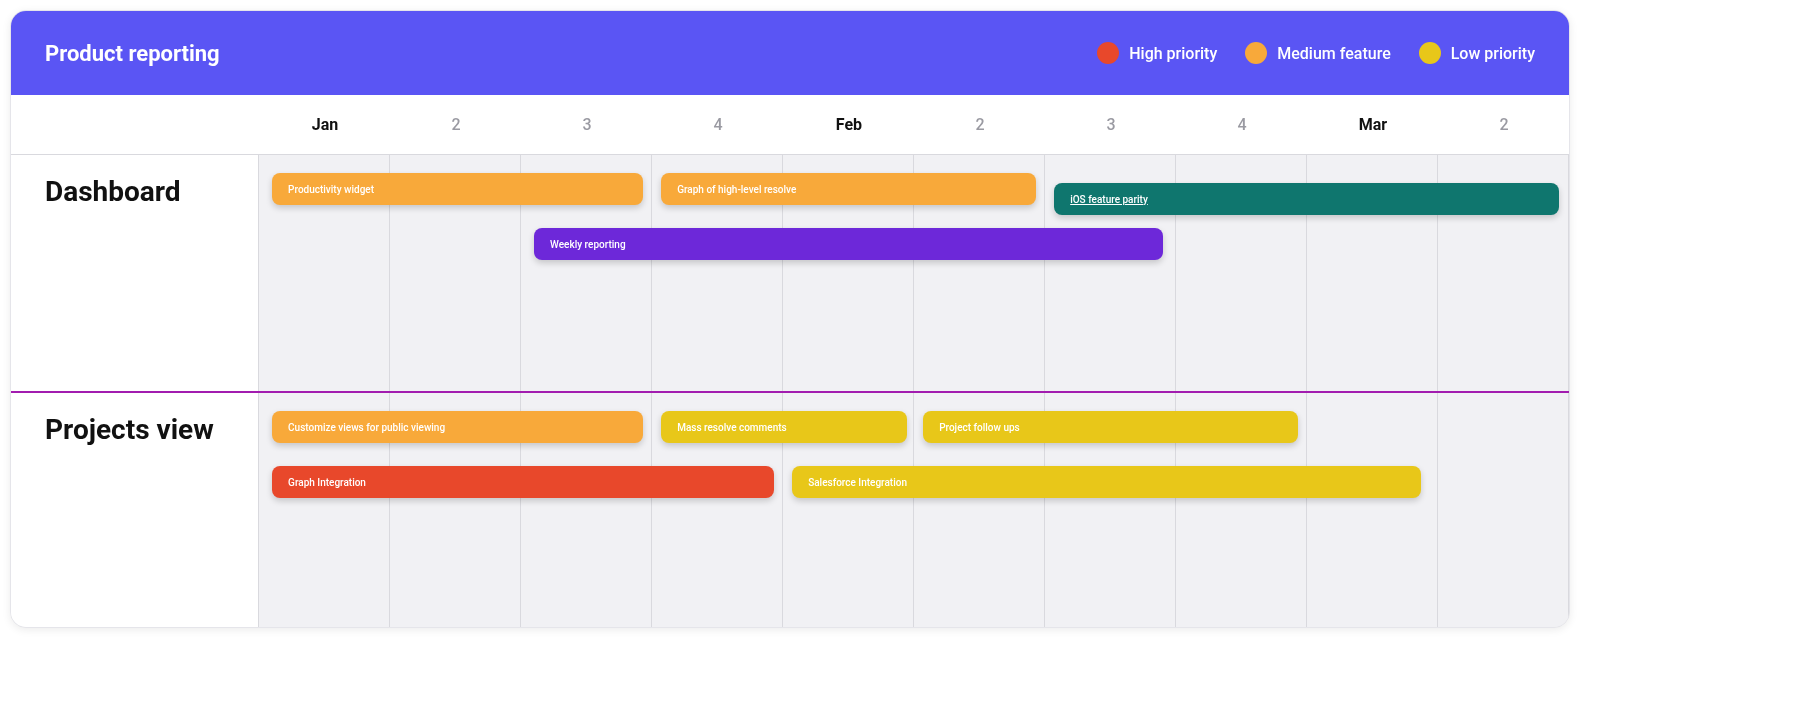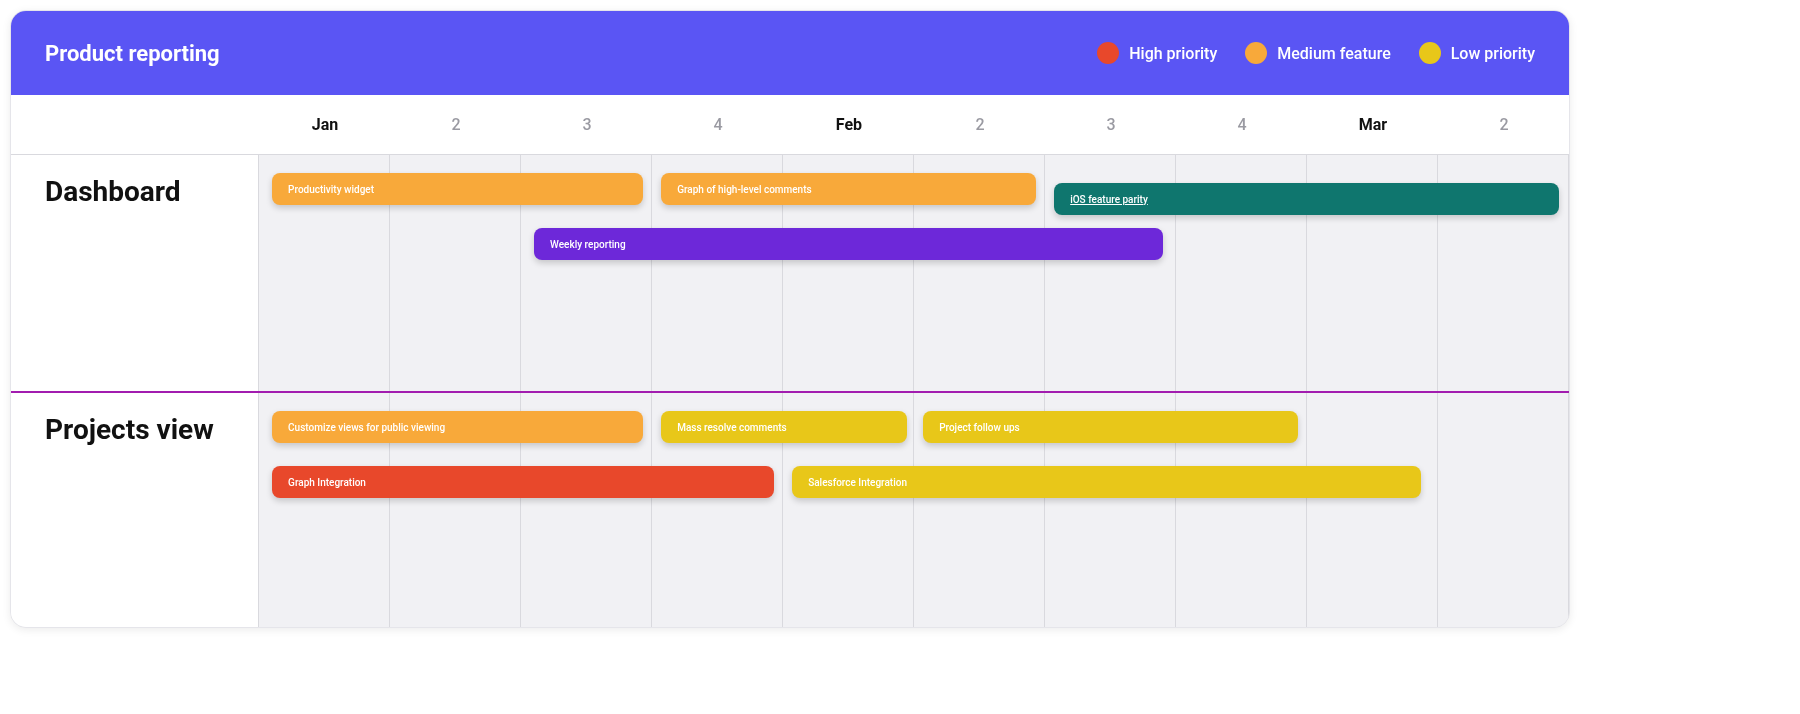--- a/index.html
+++ b/index.html
@@ -177,21 +177,21 @@
           <div class="grid-cell"></div>
           <div class="grid-cell"></div>
           <div class="grid-cell"></div>
           <div class="grid-cell"></div>
           <div class="grid-cell"></div>
           <div class="grid-cell"></div>
           <div class="bar" style="background: rgb(248, 169, 58); left: 1%; width: 28.3%; top: 18px;">
             <span>Productivity widget</span>
           </div>
           <div class="bar" style="background: rgb(248, 169, 58); left: 30.7%; width: 28.6%; top: 18px;">
-            <span>Graph of high-level comments</span>
+            <span>Graph of high-level resolve</span>
           </div>
           <div class="bar" style="background: #0f766e; left: 60.7%; width: 38.5%; top: 28px; text-decoration: underline;">
             <span>iOS feature parity</span>
           </div>
           <div class="bar" style="background: #6d28d9; left: 21%; width: 48%; top: 73px;">
             <span>Weekly reporting</span>
           </div>
         </div>
       </div>
       <div class="body-row">

